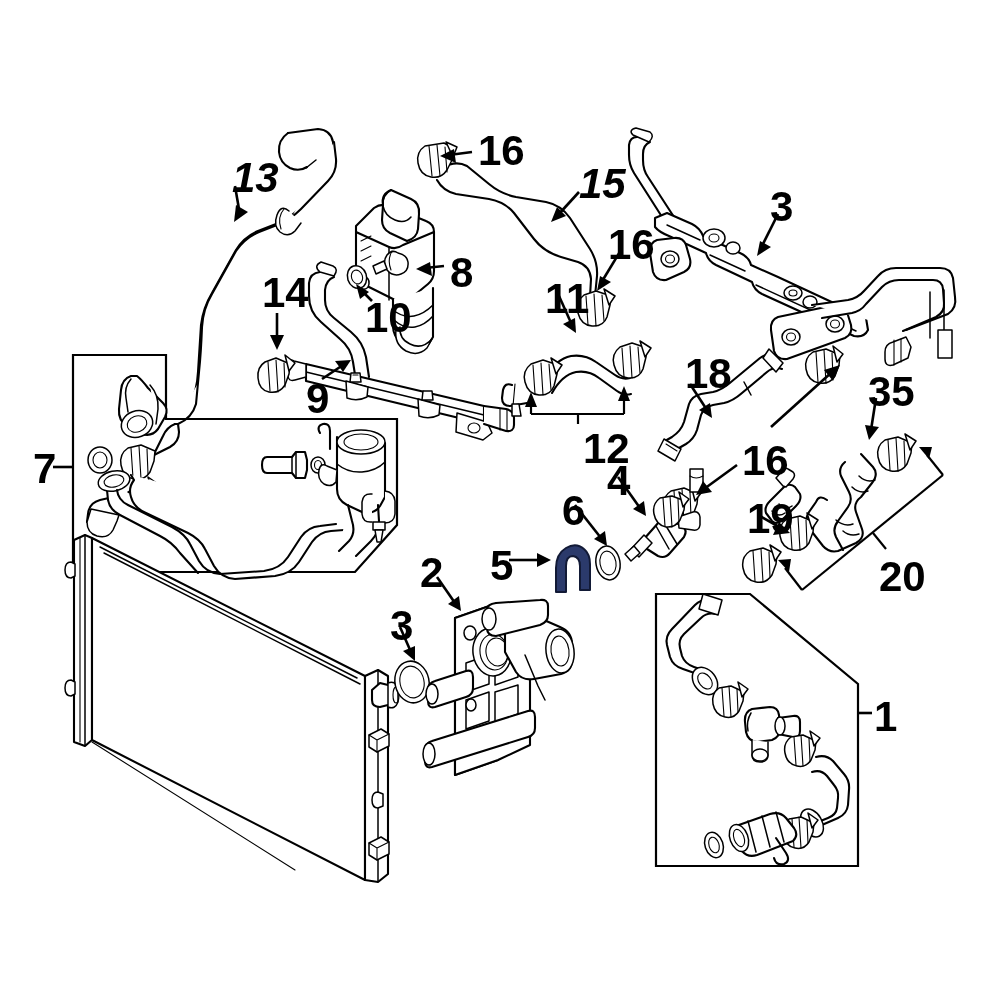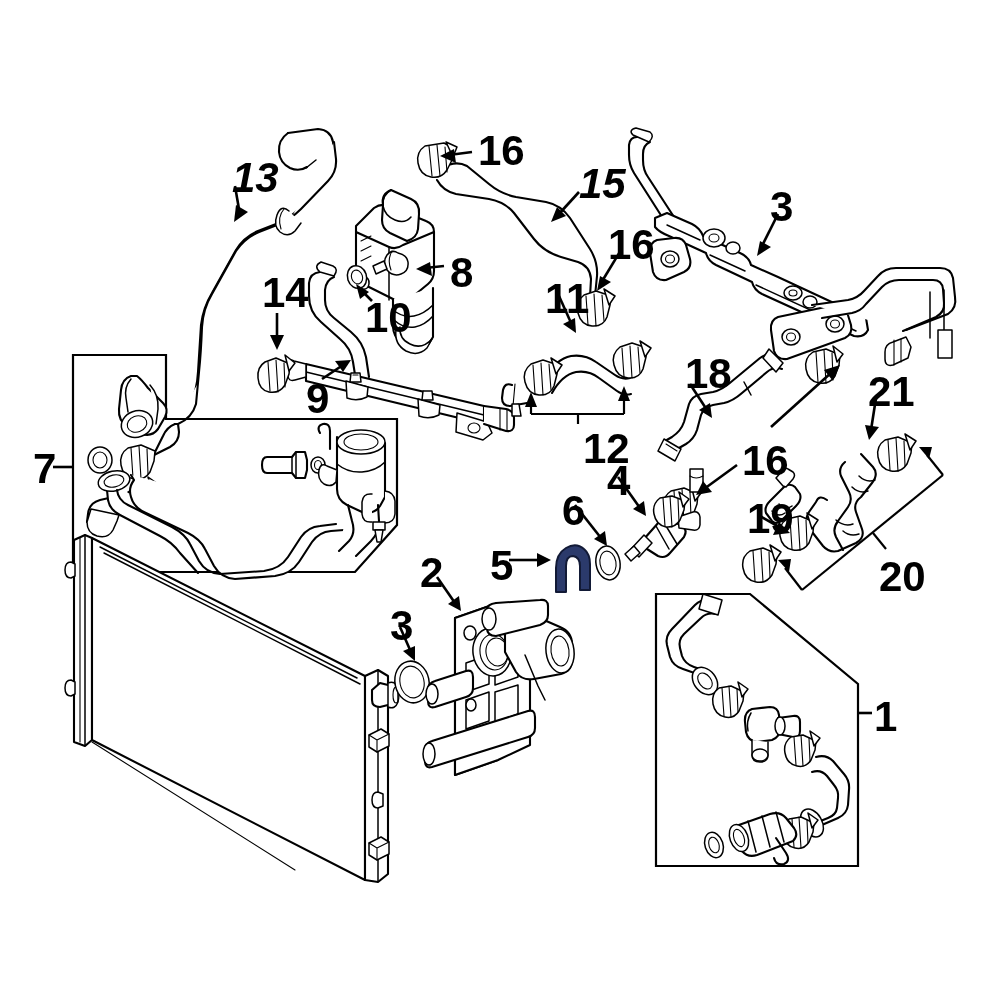--- a/index.html
+++ b/index.html
@@ -696,15 +696,15 @@
   <div class="callout" style="left:232px; top:157px;font-style:italic;">13</div>
   <div class="callout" style="left:262px; top:272px;">14</div>
   <div class="callout" style="left:579px; top:163px;font-style:italic;">15</div>
   <div class="callout" style="left:478px; top:130px;">16</div>
   <div class="callout" style="left:608px; top:224px;">16</div>
   <div class="callout" style="left:742px; top:440px;">16</div>
   <div class="callout" style="left:770px; top:186px;">3</div>
   <div class="callout" style="left:661px; top:353px;margin-left:24px;">18</div>
   <div class="callout" style="left:727px; top:498px;margin-left:20px;">19</div>
   <div class="callout" style="left:879px; top:556px;">20</div>
-  <div class="callout" style="left:868px; top:371px;">21</div>
+  <div class="callout" style="left:868px; top:371px;">35</div>
 
 </div>
 
 </body></html>

